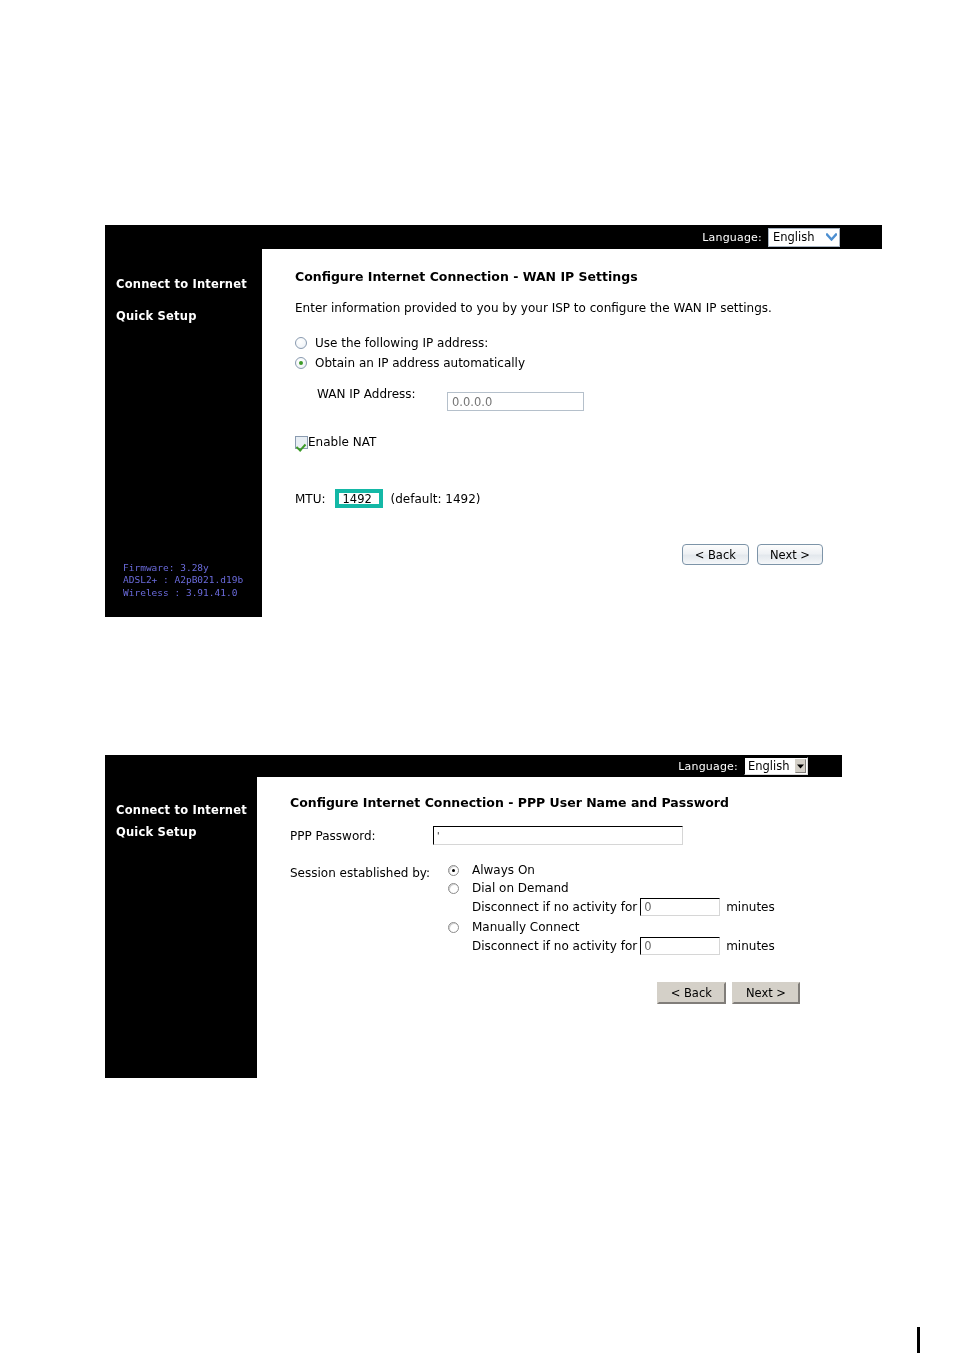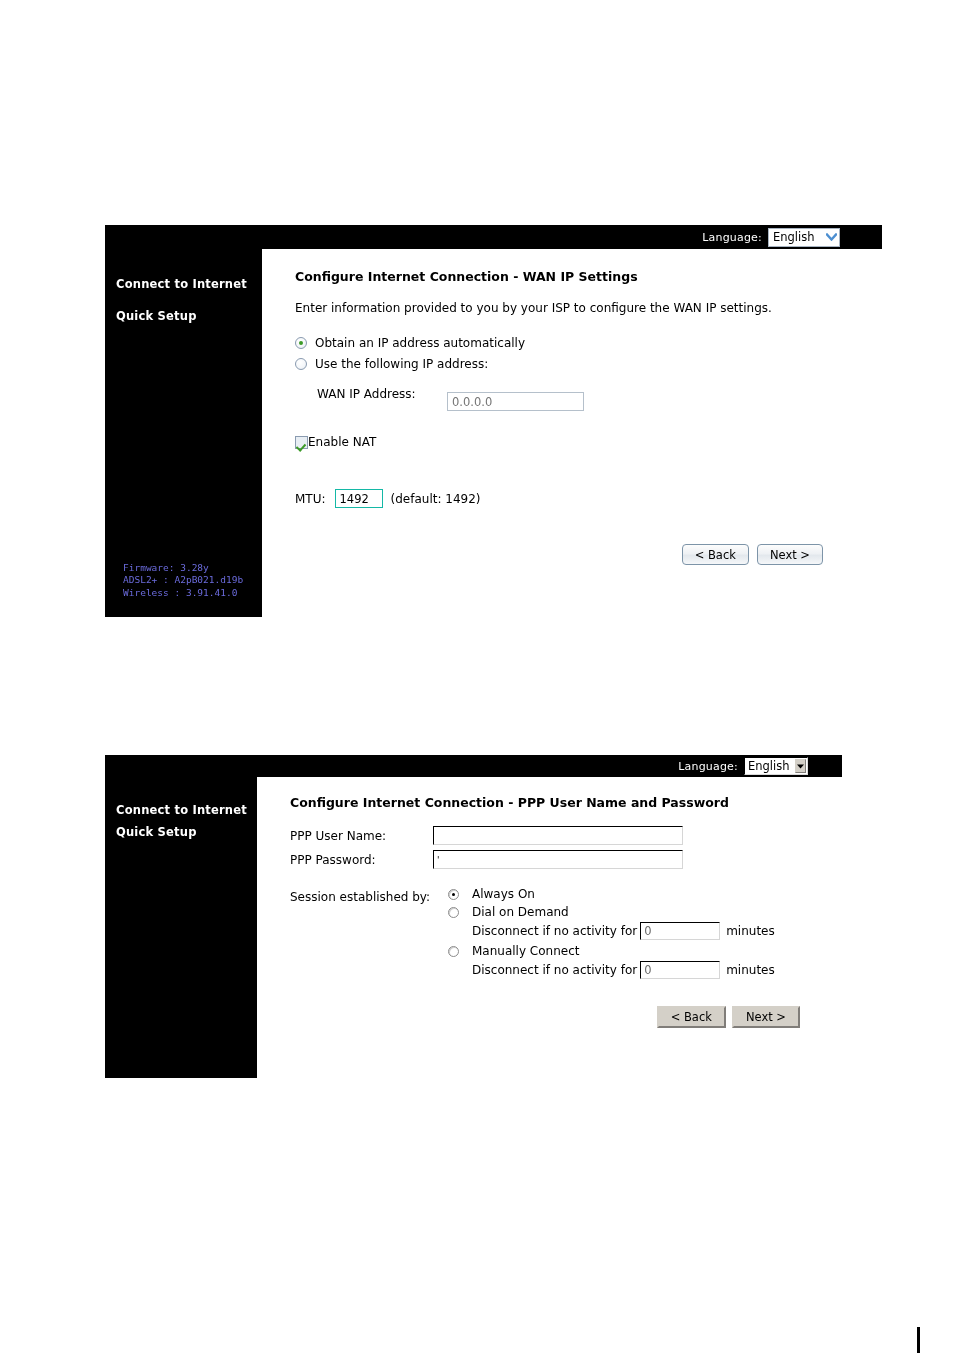--- a/index.html
+++ b/index.html
@@ -170,21 +170,21 @@
     font-size: 11.5px;
     color: #000000;
     padding: 1px 4px;
     box-sizing: border-box;
     height: 19px;
     line-height: 17px;
   }
   .inp-xp.ghost { color: #cfc9a8; margin-top: 15px; }
 
   .inp-mtu {
-    border: 1px solid #14b8a6;
+    border: 4px solid #14b8a6;
     background: #ffffff;
     font-family: "DejaVu Sans", "Liberation Sans", sans-serif;
     font-size: 11.5px;
     padding: 1px 4px;
     box-sizing: border-box;
     height: 19px;
     line-height: 17px;
     text-align: left;
   }
 
@@ -314,28 +314,28 @@
   </div>
 
   <div class="content-round" style="left:157px; top:24px; width:618px; height:368px;"></div>
 
   <div class="content-area" style="left:190px; top:44px; width:585px;">
 
     <div class="page-title" style="margin-bottom:16px;">Configure Internet Connection - WAN IP Settings</div>
 
     <div class="page-desc" style="margin-bottom:20px;">Enter information provided to you by your ISP to configure the WAN IP settings.</div>
 
+    <div class="row" style="margin-bottom:6px;">
+      <span class="radio-xp"></span>
+      <span class="lbl" style="margin-left:8px;">Use the following IP address:</span>
+    </div>
+
     <div class="row" style="margin-bottom:7px;">
       <span class="radio-xp checked"></span>
       <span class="lbl" style="margin-left:8px;">Obtain an IP address automatically</span>
-    </div>
-
-    <div class="row" style="margin-bottom:6px;">
-      <span class="radio-xp"></span>
-      <span class="lbl" style="margin-left:8px;">Use the following IP address:</span>
     </div>
 
     <div class="row" style="margin-left:22px; margin-bottom:24px;">
       <span class="lbl" style="width:130px;">WAN IP Address:</span>
       <input class="inp-xp ghost" type="text" value="" style="width: 137px;" placeholder="0.0.0.0">
     </div>
 
     <div class="row" style="margin-bottom:40px;">
       <span class="check-xp checked"></span>
       <span class="lbl" style="">Enable NAT</span>
@@ -377,24 +377,20 @@
     </div>
   </div>
 
   <div class="content-round" style="left:152px; top:22px; width:583px; height:301px;"></div>
 
   <div class="content-area" style="left:185px; top:40px; width:560px;">
 
     <div class="page-title" style="margin-bottom:16px;">Configure Internet Connection - PPP User Name and Password</div>
 
 
-    <div class="row" style="margin-bottom:5px;">
-      <span class="lbl" style="width:143px;">PPP User Name:</span>
-      <input class="inp-classic" type="text" style="width: 250px; height: 19px;" value="">
-    </div>
 
     <div class="row" style="margin-bottom:18px;">
       <span class="lbl" style="width:143px;">PPP Password:</span>
       <input class="inp-classic" type="text" style="width: 250px; height: 19px; font-size: 9px;" value="'">
     </div>
 
     <div class="row" style="align-items:flex-start;">
       <span class="lbl" style="width:158px; padding-top:3px;">Session established by:</span>
 
       <div style="flex:1;">

